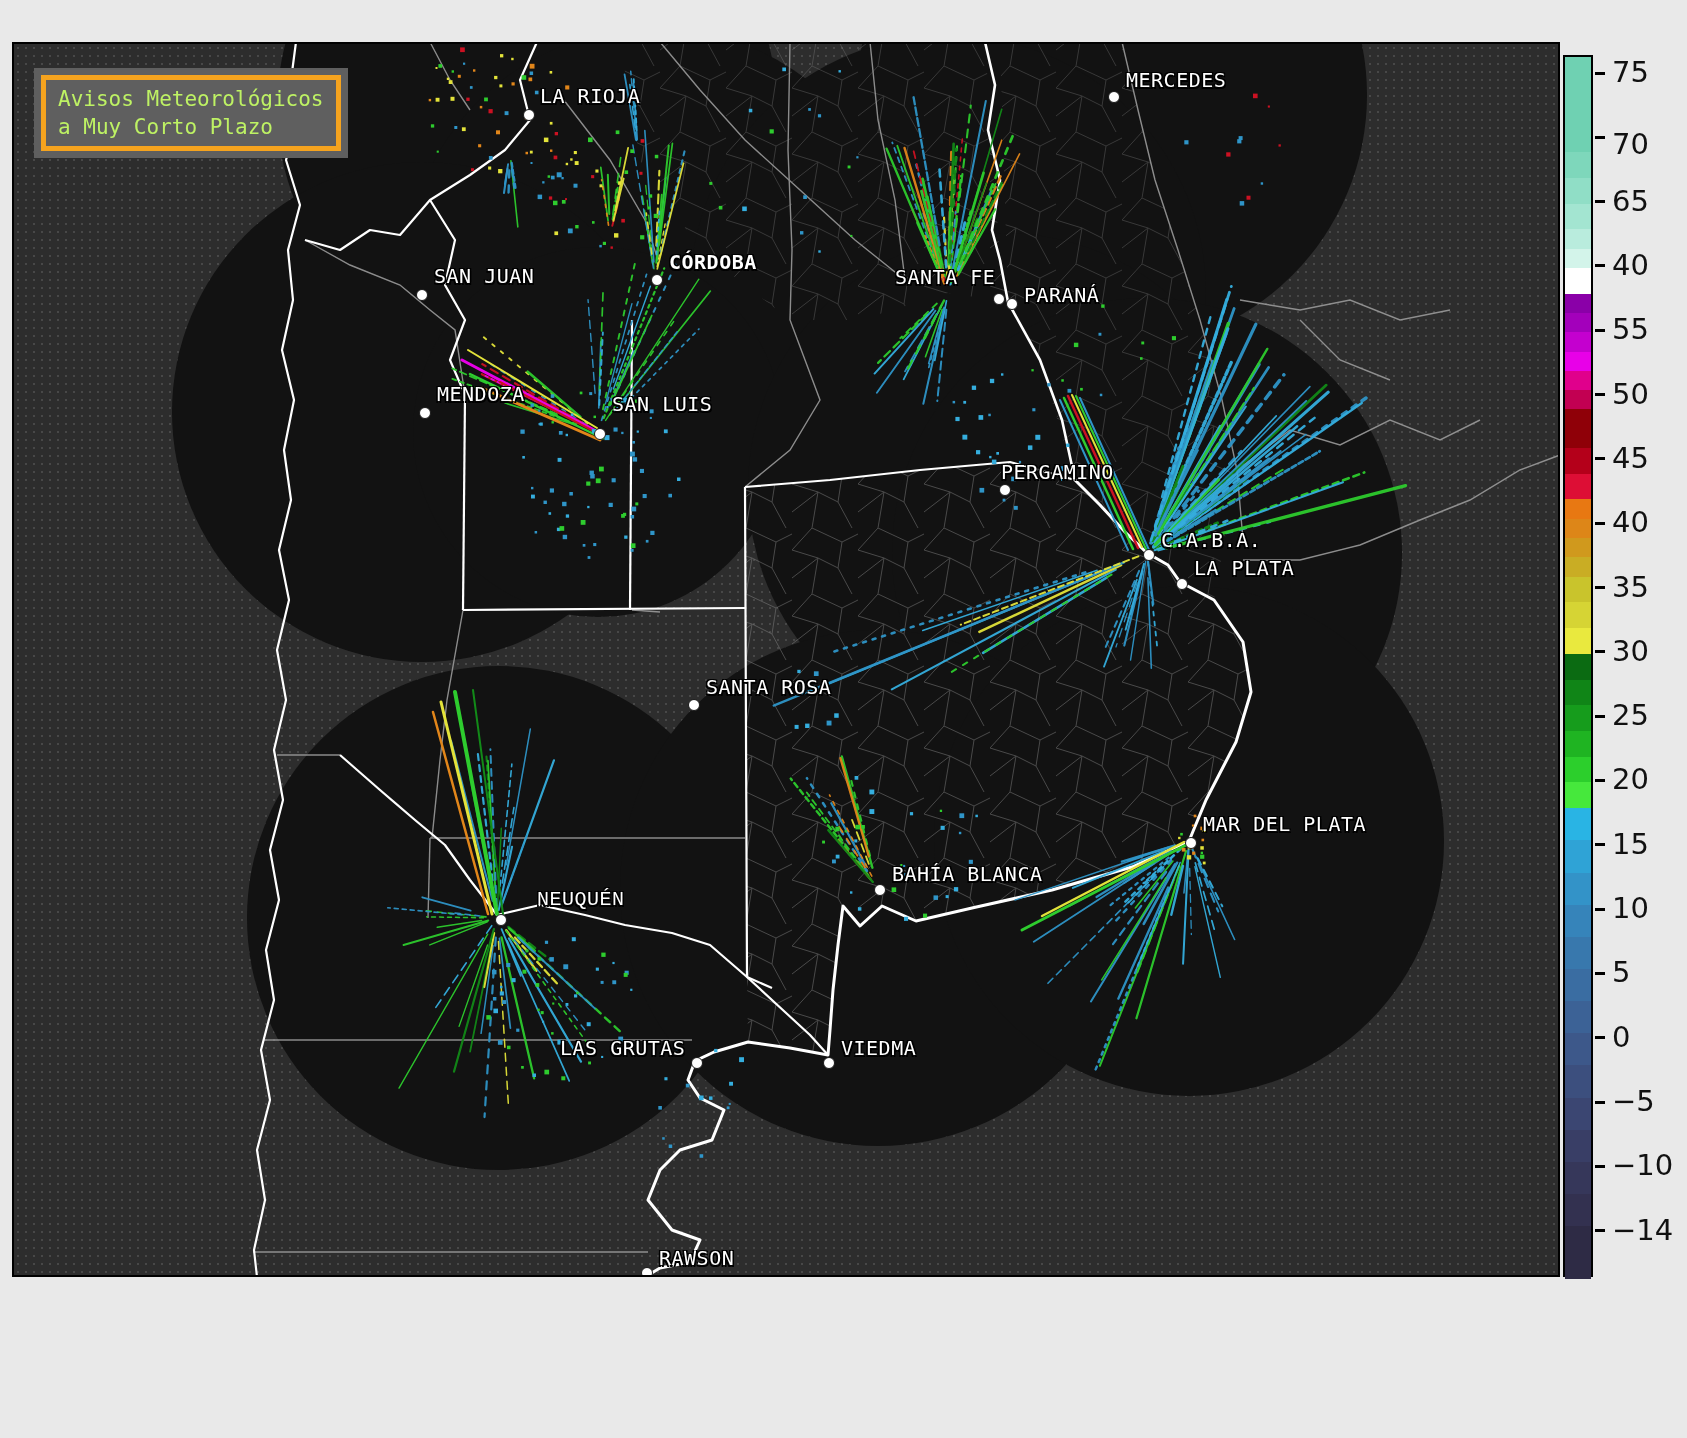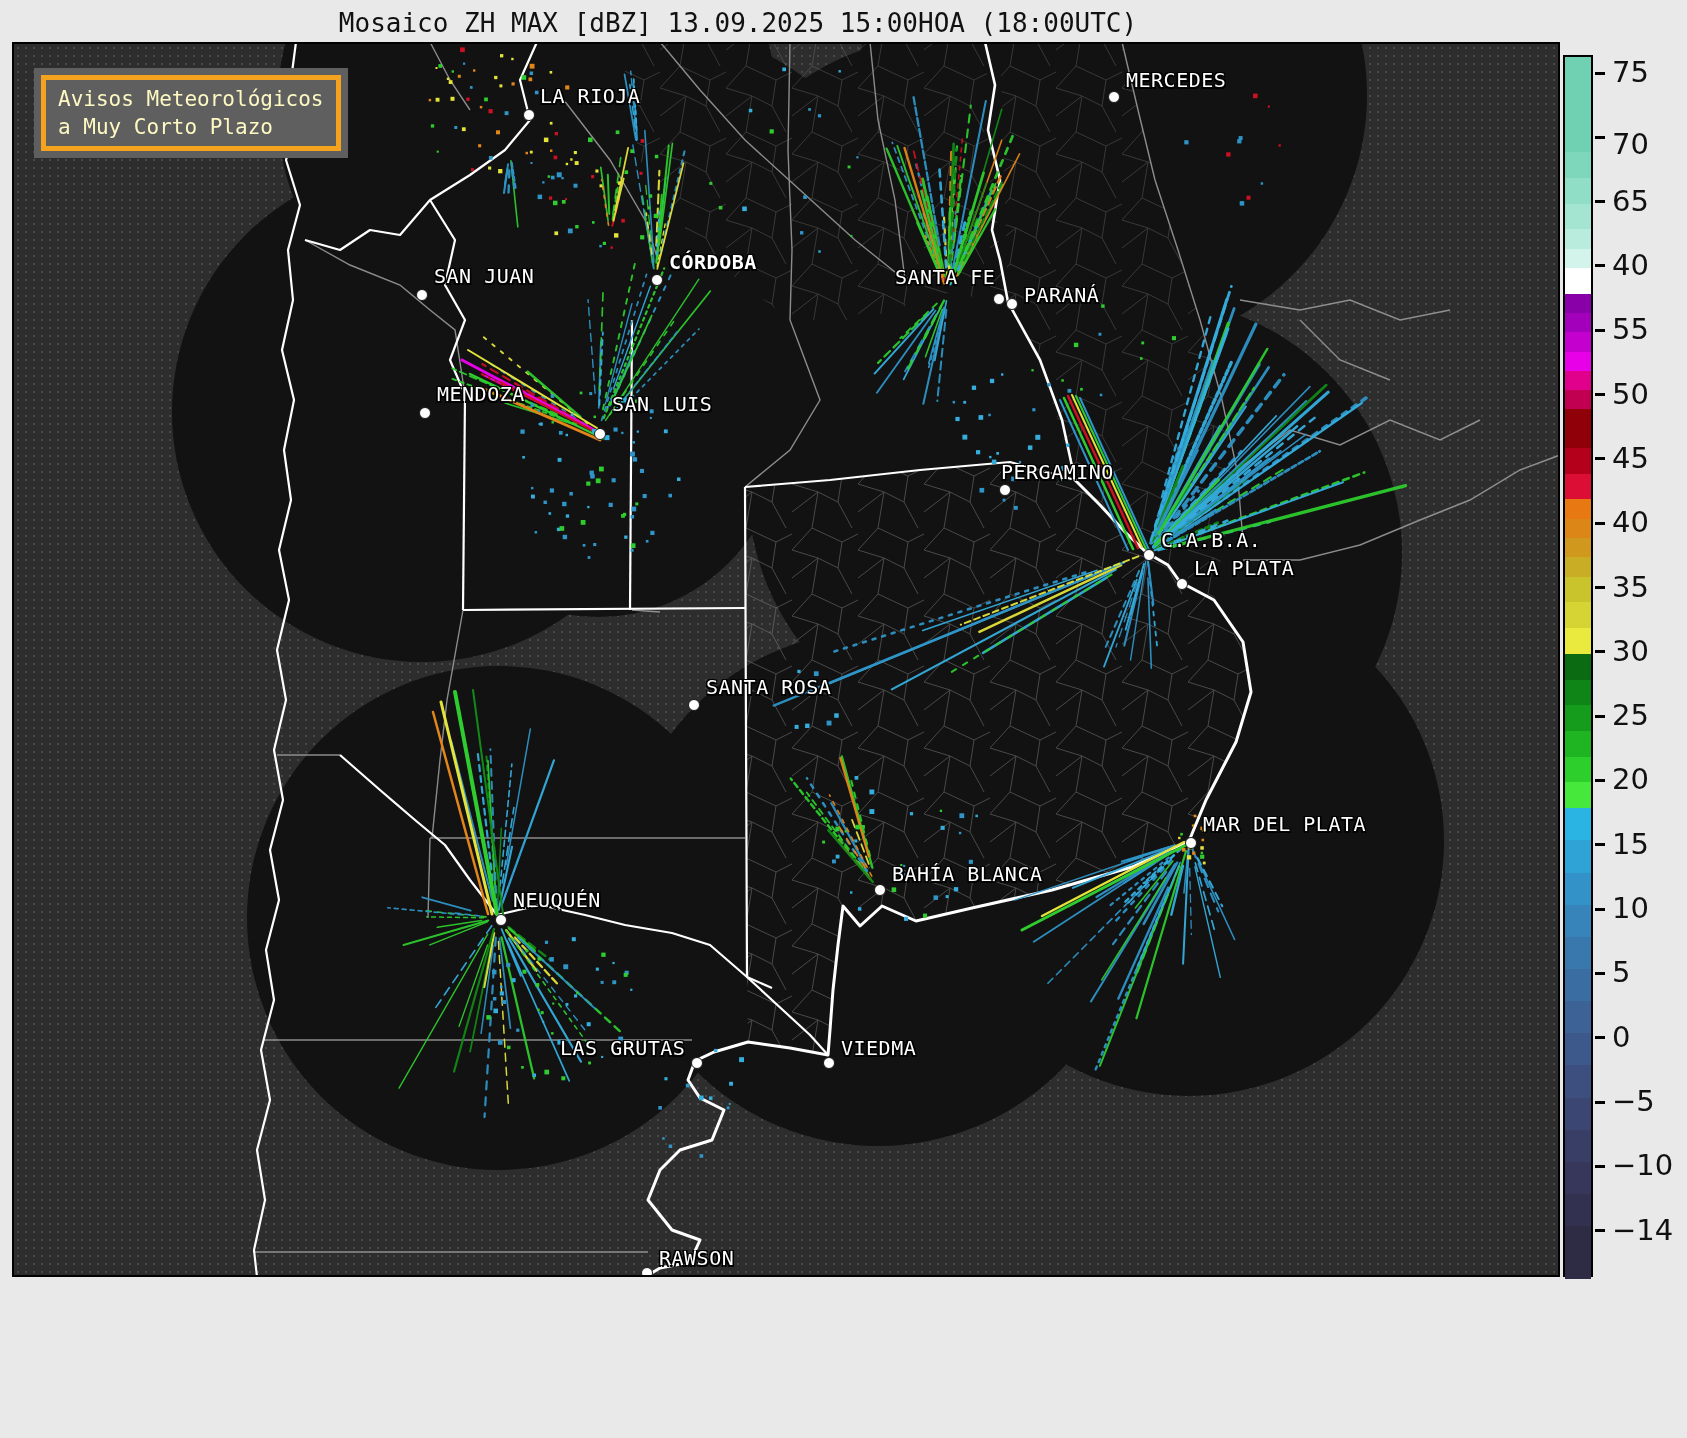--- a/index.html
+++ b/index.html
@@ -14,21 +14,21 @@
   .map { position:absolute; left:12px; top:42px; width:1548px; height:1235px;
          background-color:#2d2d2d;
          background-image: radial-gradient(rgba(255,255,255,.13) 1px, transparent 1.3px);
          background-size: 8px 8px;
          border:2px solid #000; overflow:hidden; }
   .map svg { position:absolute; left:-14px; top:-44px; width:1687px; height:1438px; }
 
   .warnbox { position:absolute; left:20px; top:24px; background:#5f5f5f; padding:7px; }
   .warnbox-inner { border:5px solid #f5a31e; padding:5px 12px; }
   .warnbox-inner div { font-family:"DejaVu Sans Mono", monospace; font-size:21px;
-                       line-height:28px; color:#fef9c3; white-space:nowrap; }
+                       line-height:28px; color:#bef264; white-space:nowrap; }
 
   #cities { position:absolute; left:0; top:0; width:100%; height:100%; }
   .cdot { position:absolute; width:12px; height:12px; border-radius:50%;
           background:#fff; border:1.5px solid #1a1a1a; }
   .clabel { position:absolute; font-family:"DejaVu Sans Mono", monospace; font-size:20px;
             letter-spacing:.5px; color:#fff; white-space:nowrap;
             text-shadow:1.5px 1.5px 0 #000, -1.5px 1.5px 0 #000, 1.5px -1.5px 0 #000, -1.5px -1.5px 0 #000; }
 
   .cbar { position:absolute; left:1563px; top:55px; width:30px; height:1222px;
           border:2px solid #000; background:#888; }
@@ -36,21 +36,20 @@
   .cbar-tick { position:absolute; left:32px; width:10px; height:3px; background:#000; }
   .cbar-lbl  { position:absolute; left:48px; font-size:29px; color:#111; line-height:29px; }
 
   .footer { position:absolute; left:0; top:1279px; width:1687px; height:159px; background:#e9e9e9; }
 </style>
 </head>
 <body>
 
 <div class="page">
 
-  <div class="title">Mosaico ZH MAX [dBZ] 13.09.2025 15:00HOA (18:00UTC)</div>
 
   <div class="map">
     <svg viewBox="0 0 1687 1438">
       <defs>
         <pattern id="mesh" width="66" height="66" patternUnits="userSpaceOnUse">
           <path d="M0,22 L20,0 M20,0 L50,14 L66,6 M50,14 L46,40 M0,22 L26,30 L46,40 M46,40 L60,66 M26,30 L20,66 M0,50 L26,30" stroke="#8f8f8f" stroke-width="1" fill="none"></path>
         </pattern>
       </defs>
 
       <g id="g-circles">
@@ -783,21 +782,21 @@
         <div class="clabel" style="left: 1147px; top: 484px;">C.A.B.A.</div>
         <div class="cdot" style="left: 1162px; top: 534px;"></div>
         <div class="clabel" style="left: 1180px; top: 512px;">LA PLATA</div>
         <div class="cdot" style="left: 674px; top: 655px;"></div>
         <div class="clabel" style="left: 692px; top: 631px;">SANTA ROSA</div>
         <div class="cdot" style="left: 1171px; top: 793px;"></div>
         <div class="clabel" style="left: 1189px; top: 768px;">MAR DEL PLATA</div>
         <div class="cdot" style="left: 860px; top: 840px;"></div>
         <div class="clabel" style="left: 878px; top: 818px;">BAHÍA BLANCA</div>
         <div class="cdot" style="left: 481px; top: 870px;"></div>
-        <div class="clabel" style="left: 499px; top: 844px;">NEUQUÉN</div>
+        <div class="clabel" style="left: 523px; top: 844px; font-family: Liberation Mono, monospace;">NEUQUÉN</div>
         <div class="cdot" style="left: 677px; top: 1013px;"></div>
         <div class="clabel" style="left: 546px; top: 992px;">LAS GRUTAS</div>
         <div class="cdot" style="left: 809px; top: 1013px;"></div>
         <div class="clabel" style="left: 827px; top: 992px;">VIEDMA</div>
         <div class="cdot" style="left: 627px; top: 1223px;"></div>
         <div class="clabel" style="left: 645px; top: 1202px;">RAWSON</div>
       </div>
   </div>
 
   <div class="cbar" id="cbar">

